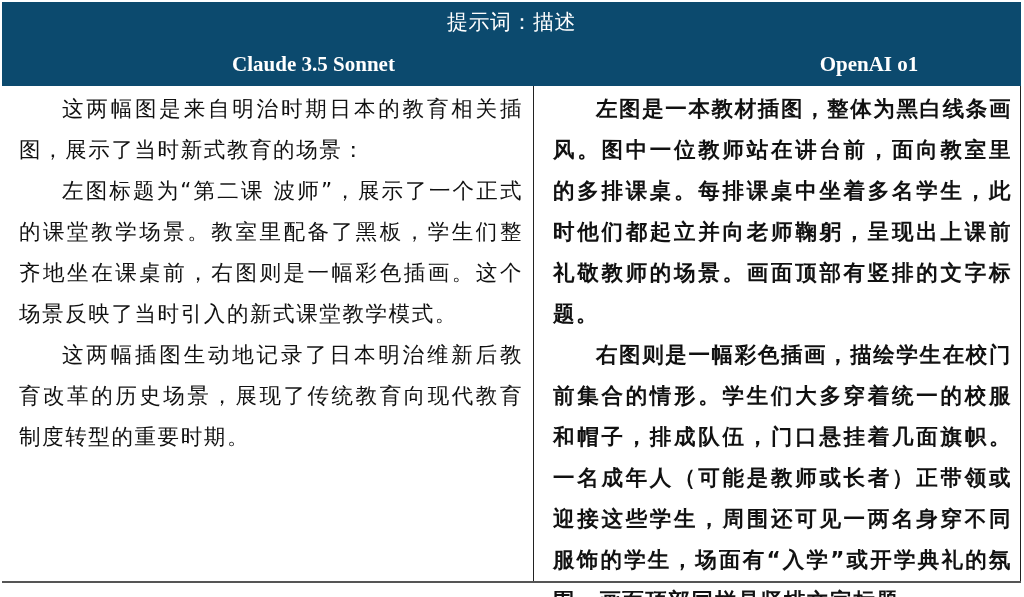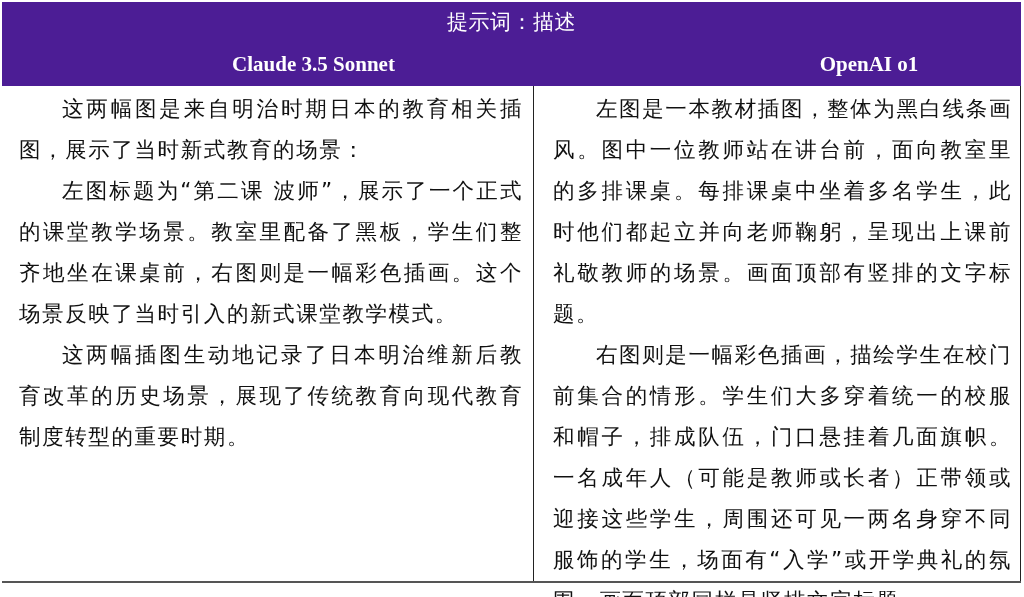--- a/index.html
+++ b/index.html
@@ -15,21 +15,21 @@
       font-family: "DejaVu Serif", "Liberation Serif", serif;
       color: #111111;
     }
     .table {
       position: absolute;
       left: 2px;
       top: 2px;
       width: 1019px;
     }
     .header-band {
-      background: #4c1d95;
+      background: #0c4a6e;
       color: #ffffff;
       text-align: center;
     }
     .prompt-row {
       height: 40px;
       display: flex;
       align-items: center;
       justify-content: center;
       font-family: "DejaVu Sans", "Liberation Sans", sans-serif;
       font-size: 21px;
@@ -64,20 +64,21 @@
     }
     .col.left {
       width: 532px;
       border-right: 1.5px solid #222222;
     }
     .col.right {
       width: 487px;
       border-right: 1.5px solid #222222;
       padding-left: 19px;
       padding-right: 8px;
+      font-weight: bold;
     }
     .para {
       margin: 0;
       font-family: "DejaVu Sans", "Liberation Sans", sans-serif;
       font-size: 21.5px;
       line-height: 41px;
       text-indent: 2em;
       text-align: justify;
       letter-spacing: 1.6px;
       word-break: break-all;

